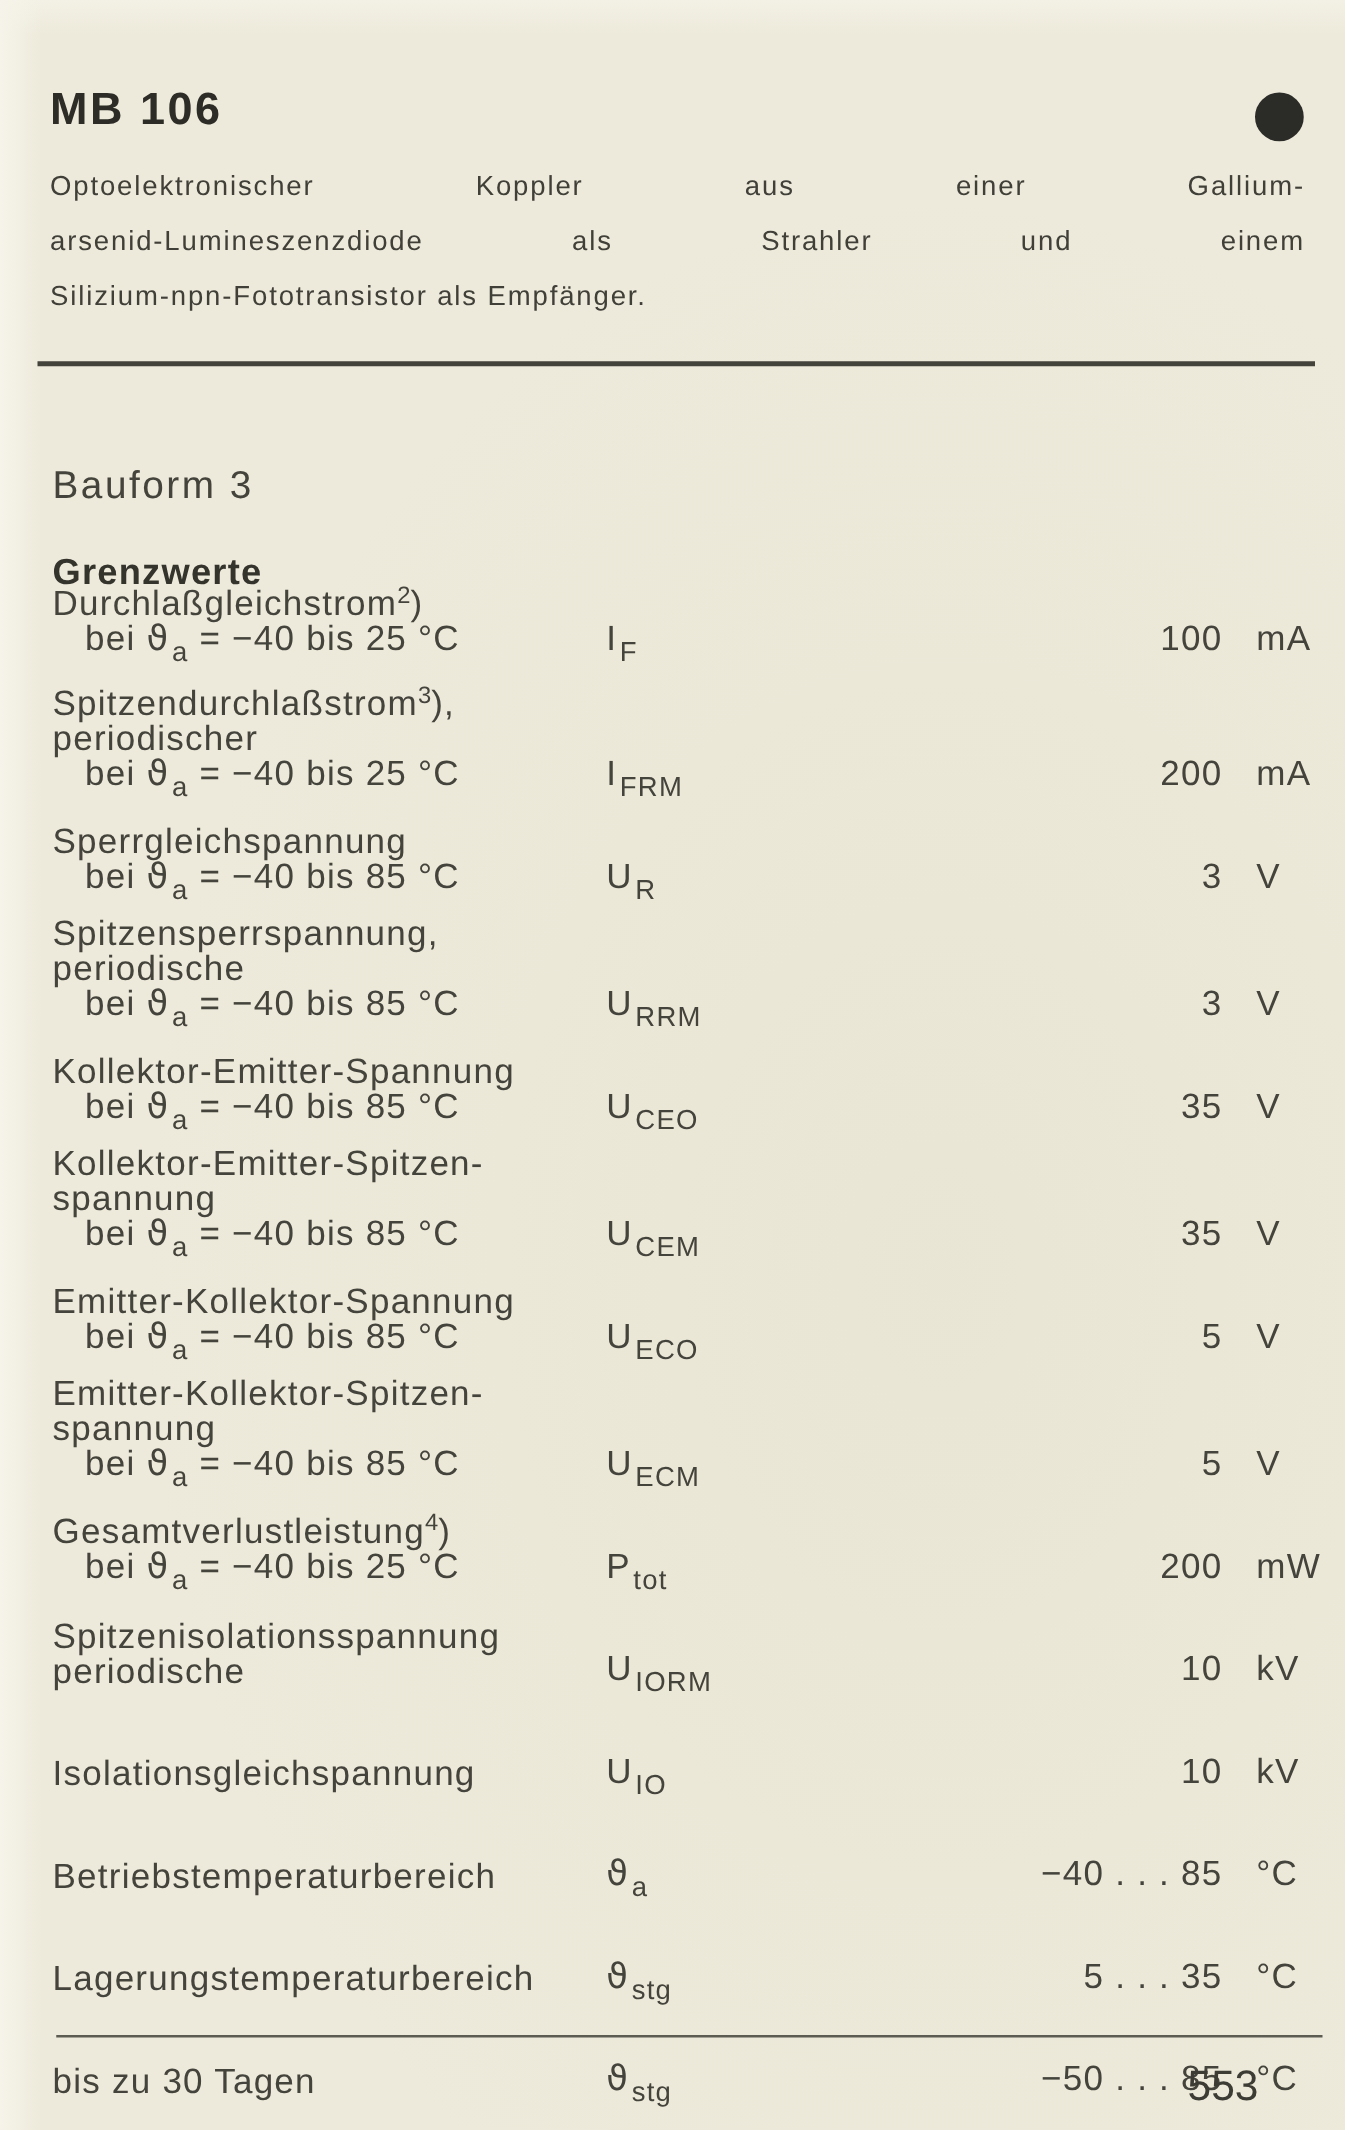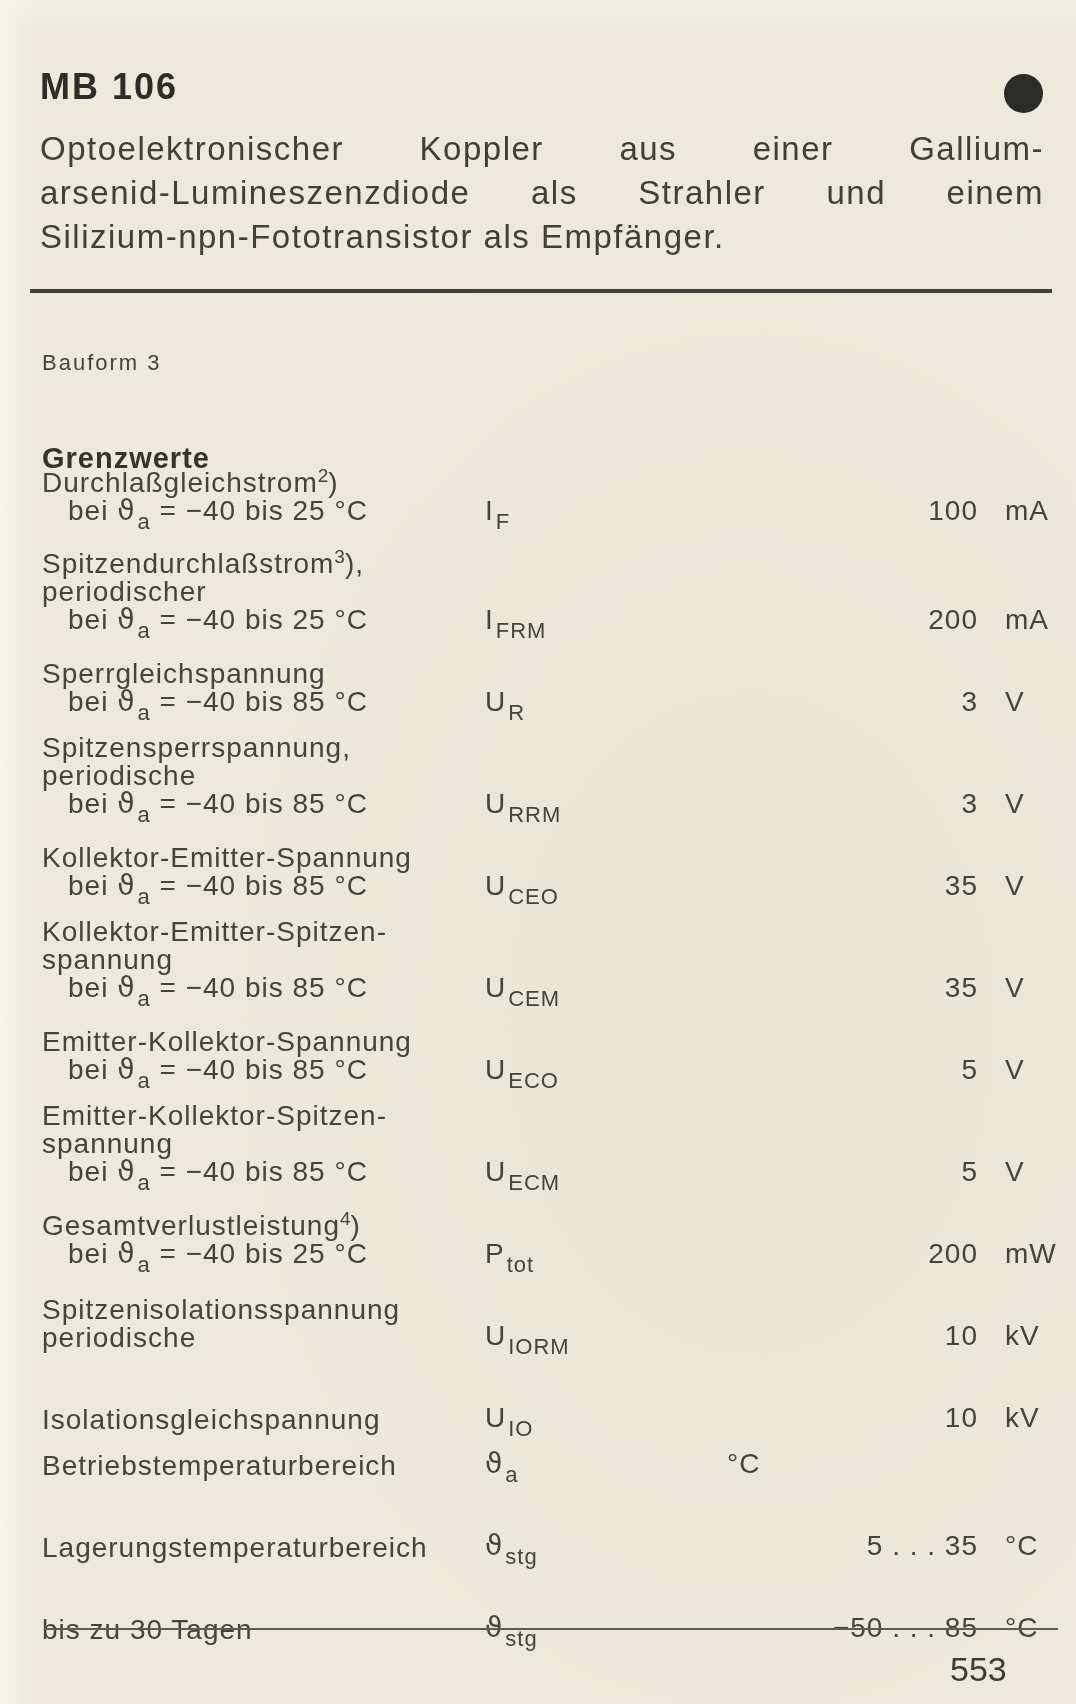--- a/index.html
+++ b/index.html
@@ -18,27 +18,27 @@
   }
   .model {
     position:absolute; left:40px; top:66px; margin:0;
     font-size:36px; font-weight:bold; letter-spacing:2px; color:#2d2c26;
   }
   .corner-dot {
     position:absolute; left:1004px; top:74px; width:39px; height:39px;
     border-radius:50%; background:#2b2b28;
   }
   .intro { position:absolute; left:40px; top:127px; width:1004px;
-    font-size:33px; letter-spacing:1.5px; color:#403f38; }
+    font-size:22px; letter-spacing:1.5px; color:#403f38; }
   .intro-line { line-height:44px; height:44px; white-space:nowrap; }
   .intro-line.just { text-align:justify; text-align-last:justify; white-space:normal; }
   .rule { position:absolute; background:#43423b; }
   .rule.top { left:30px; top:289px; width:1022px; height:4px; }
   .rule.bottom { left:45px; top:1628px; width:1013px; height:2px; background:#5d5c53; }
-  .variant { position:absolute; left:42px; top:350px; font-size:22px; letter-spacing:2px; }
+  .variant { position:absolute; left:42px; top:370px; font-size:31px; letter-spacing:2px; }
   .section-title { position:absolute; left:42px; top:442px; font-size:29px;
     font-weight:bold; letter-spacing:1px; color:#34332c;text-align:right; }
   .rows { position:absolute; left:42px; top:461px; width:1006px; }
   .lrow {
     display:grid; grid-template-columns:443px 215px 278px 70px;
     align-items:end; margin-bottom:16px;
     font-size:28px; letter-spacing:1px;
   }
   .lbl-line { line-height:28px; white-space:nowrap; }
   .cond-line { line-height:28px; padding-left:26px; white-space:nowrap; }
@@ -184,20 +184,21 @@
     <div class="c-sym"><span class="sym-base">U</span><span class="sym-sub">IO</span></div>
     <div class="c-val">10</div>
     <div class="c-unit">kV</div>
   </div>
 
   <div class="lrow">
     <div class="c-label">
           <div class="lbl-line">Betriebstemperaturbereich</div>
         </div>
     <div class="c-sym"><span class="sym-base theta">ϑ</span><span class="sym-sub">a</span></div>
+    <div class="c-val">−40 . . . 85</div>
     <div class="c-unit">°C</div>
   </div>
 
   <div class="lrow">
     <div class="c-label">
           <div class="lbl-line">Lagerungstemperaturbereich</div>
         </div>
     <div class="c-sym"><span class="sym-base theta">ϑ</span><span class="sym-sub">stg</span></div>
     <div class="c-val">5 . . . 35</div>
     <div class="c-unit">°C</div>

